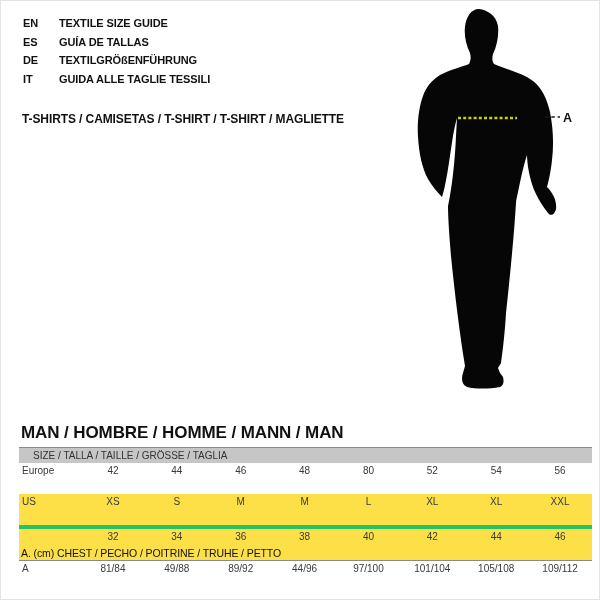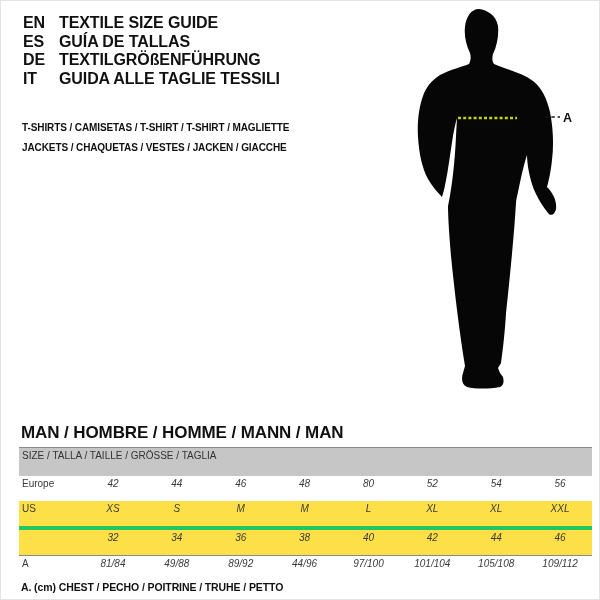--- a/index.html
+++ b/index.html
@@ -3,39 +3,39 @@
 <meta charset="utf-8">
 <style>
   html,body{margin:0;padding:0;background:#fff;}
   .canvas{
     position:relative;width:600px;height:600px;background:#fff;
     font-family:"Liberation Sans","DejaVu Sans",sans-serif;
     color:#111;overflow:hidden;box-sizing:border-box;border:1px solid #e3e3e3;
   }
   
   .lang-block{position:absolute;left:22px;top:13px;}
-  .lang-row{height:18.6px;line-height:18.6px;font-size:16px;font-weight:700;letter-spacing:-0.1px;white-space:nowrap;}
+  .lang-row{height:18.6px;line-height:18.6px;font-size:11px;font-weight:700;letter-spacing:-0.1px;white-space:nowrap;}
   .lang-code{display:inline-block;width:36px;}
   
-  .garments{position:absolute;left:21px;top:117px;font-size:10px;font-weight:700;letter-spacing:-0.1px;line-height:19.5px;white-space:nowrap;}
+  .garments{position:absolute;left:21px;top:109px;font-size:12px;font-weight:700;letter-spacing:-0.1px;line-height:19.5px;white-space:nowrap;}
   
   .figure-wrap{position:absolute;left:400px;top:0;width:200px;height:400px;}
   
   .section-title{position:absolute;left:20px;top:422px;font-size:17px;font-weight:700;letter-spacing:-0.1px;white-space:nowrap;}
   
   .tbl{position:absolute;left:18px;top:446px;width:573px;border-top:1px solid #8a8a8a;font-size:10px;color:#3a3a3a;}
-  .tbl-header{height:28px;line-height:15px;background:#c6c6c6;padding-left:3px;color:#333;white-space:nowrap;}
-  .tbl-row{display:grid;grid-template-columns:62px repeat(8,1fr);height:25px;line-height:15px;}
+  .tbl-header{height:15px;line-height:15px;background:#c6c6c6;padding-left:14px;color:#333;white-space:nowrap;}
+  .tbl-row{display:grid;grid-template-columns:62px repeat(8,1fr);height:31px;line-height:15px;}
   .tbl-row .lbl{padding-left:3px;text-align:left;}
-  .tbl-row .val{text-align:center;font-style:italic;}
+  .tbl-row .val{text-align:center;}
   .row-band{background:#fde047;}
   .row-num{border-top:4px solid #22c55e;}
   .row-a{border-top:1px solid #8a8a8a;height:16px;line-height:16px;}
   
-  .footnote{position:absolute;left:20px;top:546px;font-size:10.5px;font-weight:700;letter-spacing:-0.1px;white-space:nowrap;margin-top:34px;}
+  .footnote{position:absolute;left:20px;top:546px;font-size:10.5px;font-weight:400;letter-spacing:-0.1px;white-space:nowrap;}
 </style>
 </head>
 <body>
 
 <div class="canvas">
 
   <div class="lang-block">
     <div class="lang-row">
       <span class="lang-code">EN</span><span class="lang-label">TEXTILE SIZE GUIDE</span>
     </div>
@@ -45,21 +45,20 @@
     <div class="lang-row">
       <span class="lang-code">DE</span><span class="lang-label">TEXTILGRÖßENFÜHRUNG</span>
     </div>
     <div class="lang-row">
       <span class="lang-code">IT</span><span class="lang-label">GUIDA ALLE TAGLIE TESSILI</span>
     </div>
   </div>
 
   <div class="garments">
     <div>T-SHIRTS / CAMISETAS / T-SHIRT / T-SHIRT / MAGLIETTE</div>
-    <div>JACKETS / CHAQUETAS / VESTES / JACKEN / GIACCHE</div>
   </div>
 
   <div class="figure-wrap">
     <svg width="200" height="400" viewBox="0 0 200 400">
       <path fill="#060606" d="M78 8 C86 9 95 14 97 25 C98 34 96 45 92 53 C91 57 91 60 93 63
            C104 68 121 72 132 80 C141 87 146 98 149 111
            C152 126 153 143 151 159 C150 169 148 179 146 186
            C152 192 156 200 155 208 C154 213 150 216 147 212
            C142 206 138 199 135 193 C132 187 129 178 127 166
            C126.5 161 126 157 126 154

